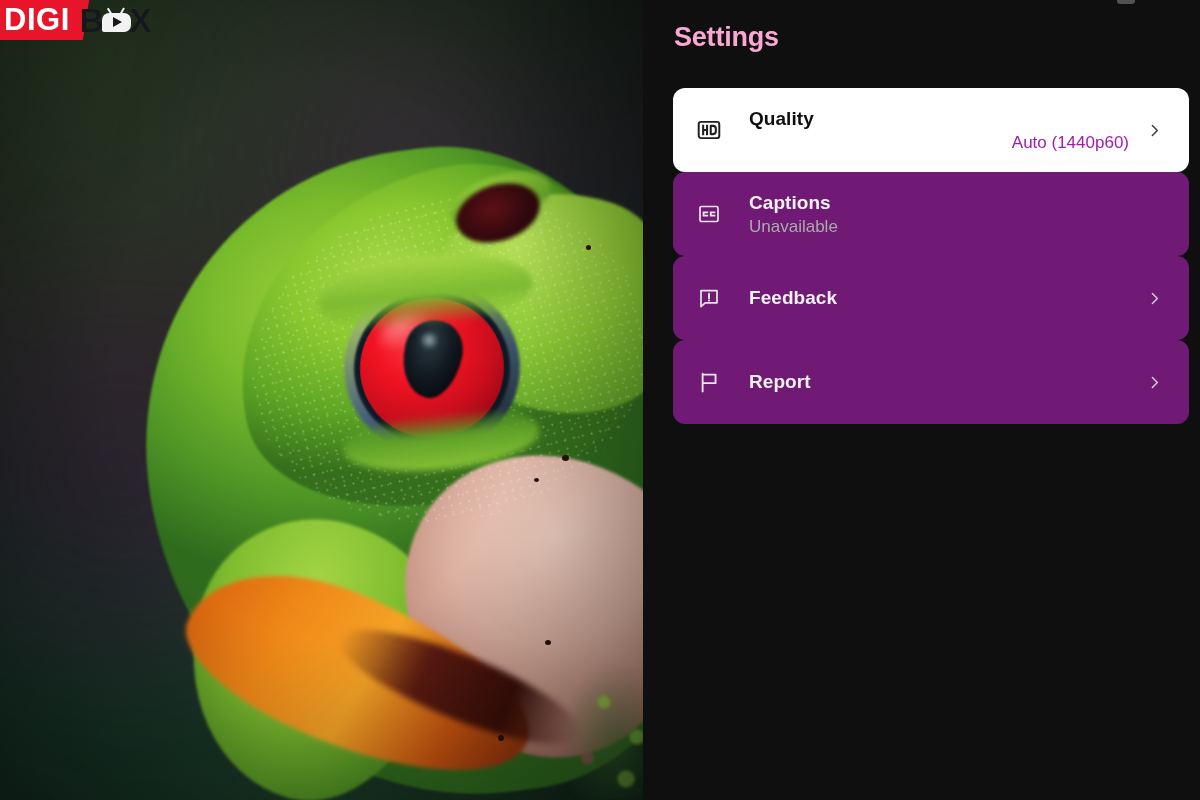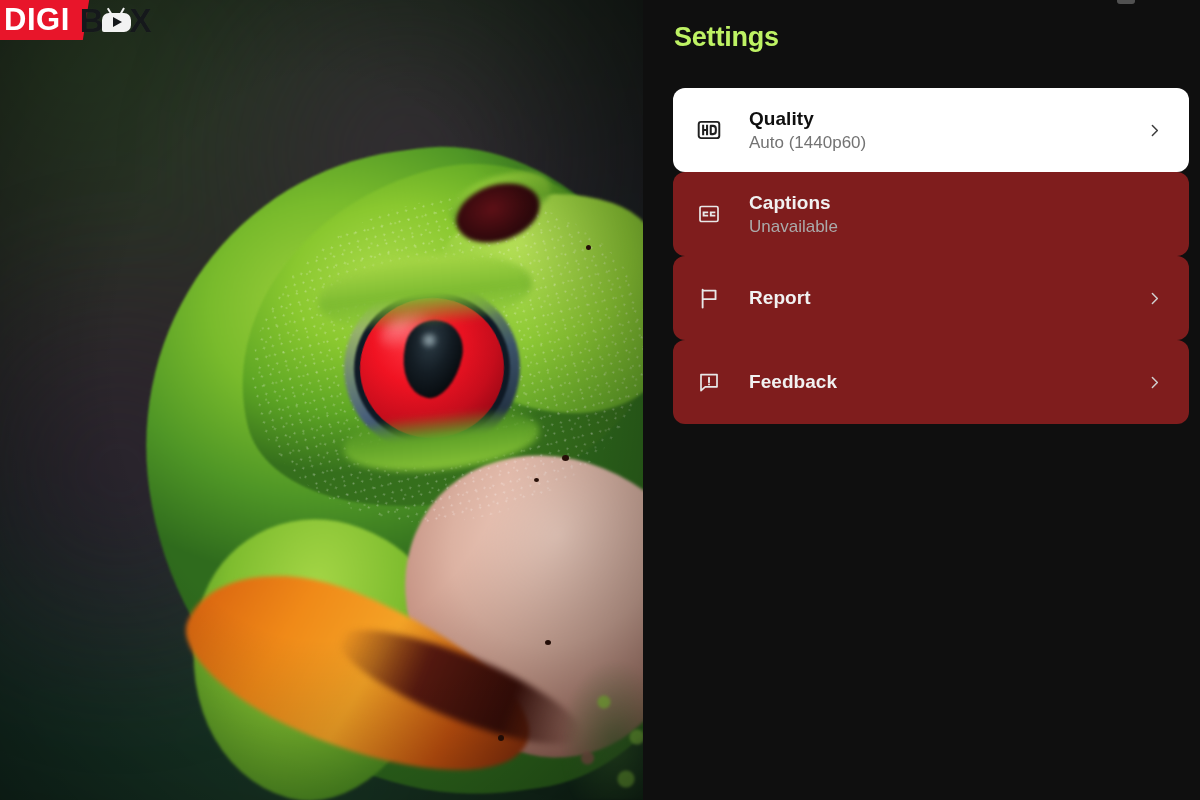--- a/index.html
+++ b/index.html
@@ -359,39 +359,39 @@
     background: #0f0f0f;
     box-sizing: border-box;
     padding: 0;
   }
   .panel-title {
     position: absolute;
     left: 31px;
     top: 22px;
     font-size: 27px;
     font-weight: 700;
-    color: #bef264;
+    color: #f9a8d4;
     letter-spacing: -0.2px;
   }
   .menu {
     position: absolute;
     left: 30px;
     top: 88px;
     width: 516px;
     display: flex;
     flex-direction: column;
     gap: 0;
   }
 
   .row {
     position: relative;
     box-sizing: border-box;
     height: 84px;
     border-radius: 12px;
-    background: #7f1d1d;
+    background: #701a75;
     display: flex;
     align-items: center;
     padding: 0 22px 0 20px;
     cursor: pointer;
   }
   .row.active {
     background: #ffffff;
   }
 
   .row-icon {
@@ -422,21 +422,21 @@
     line-height: 1.15;
     letter-spacing: .05px;
   }
   .row.active .row-label { color: #0f0f0f; }
   .row-sub {
     font-size: 17px;
     font-weight: 400;
     color: #aaaaaa;
     line-height: 1.15;
   }
-  .row.active .row-sub { color: #737373; }
+  .row.active .row-sub { color: #a21caf; text-align: right; }
 
   .row-trail {
     flex: 0 0 auto;
     width: 26px;
     height: 26px;
     display: flex;
     align-items: center;
     justify-content: center;
     margin-left: 12px;
     color: #d0d0d0;
@@ -559,49 +559,49 @@
         </span>
         <span class="row-text">
           <span class="row-label">Captions</span>
           <span class="row-sub">Unavailable</span>
         </span>
         <span class="row-trail empty"></span>
       </div>
 
       <div class="row">
         <span class="row-icon">
-          <svg width="25" height="25" viewBox="0 0 24 24" fill="none">
-            <path d="M5.4 3.6v17" stroke="currentColor" stroke-width="1.8" stroke-linecap="round"></path>
-            <path d="M5.4 4.4h12.4v8.2H5.4" stroke="currentColor" stroke-width="1.8" stroke-linejoin="round"></path>
-          </svg>
-        </span>
-        <span class="row-text">
-          <span class="row-label">Report</span>
-        </span>
-        <span class="row-trail">
-          <svg width="17" height="17" viewBox="0 0 24 24" fill="none">
-            <path d="M9 5l7 7-7 7" stroke="currentColor" stroke-width="2.1" stroke-linecap="round" stroke-linejoin="round"></path>
-          </svg>
-        </span>
-      </div>
-
-      <div class="row">
-        <span class="row-icon">
           <svg width="24" height="24" viewBox="0 0 24 24" fill="none">
             <path d="M4 4.6h16v12.2H8.2L4 20.6V4.6z" stroke="currentColor" stroke-width="1.7" stroke-linejoin="round"></path>
             <path d="M12 7.8v4.4" stroke="currentColor" stroke-width="1.9" stroke-linecap="round"></path>
             <circle cx="12" cy="14.5" r="1" fill="currentColor"></circle>
           </svg>
         </span>
         <span class="row-text">
           <span class="row-label">Feedback</span>
         </span>
         <span class="row-trail">
           <svg width="17" height="17" viewBox="0 0 24 24" fill="none">
             <path d="M9 5l7 7-7 7" stroke="currentColor" stroke-width="2.1" stroke-linecap="round" stroke-linejoin="round"></path>
           </svg>
         </span>
       </div>
 
+      <div class="row">
+        <span class="row-icon">
+          <svg width="25" height="25" viewBox="0 0 24 24" fill="none">
+            <path d="M5.4 3.6v17" stroke="currentColor" stroke-width="1.8" stroke-linecap="round"></path>
+            <path d="M5.4 4.4h12.4v8.2H5.4" stroke="currentColor" stroke-width="1.8" stroke-linejoin="round"></path>
+          </svg>
+        </span>
+        <span class="row-text">
+          <span class="row-label">Report</span>
+        </span>
+        <span class="row-trail">
+          <svg width="17" height="17" viewBox="0 0 24 24" fill="none">
+            <path d="M9 5l7 7-7 7" stroke="currentColor" stroke-width="2.1" stroke-linecap="round" stroke-linejoin="round"></path>
+          </svg>
+        </span>
+      </div>
+
 
     </div>
   </div>
 </div>
 
 </body></html>

